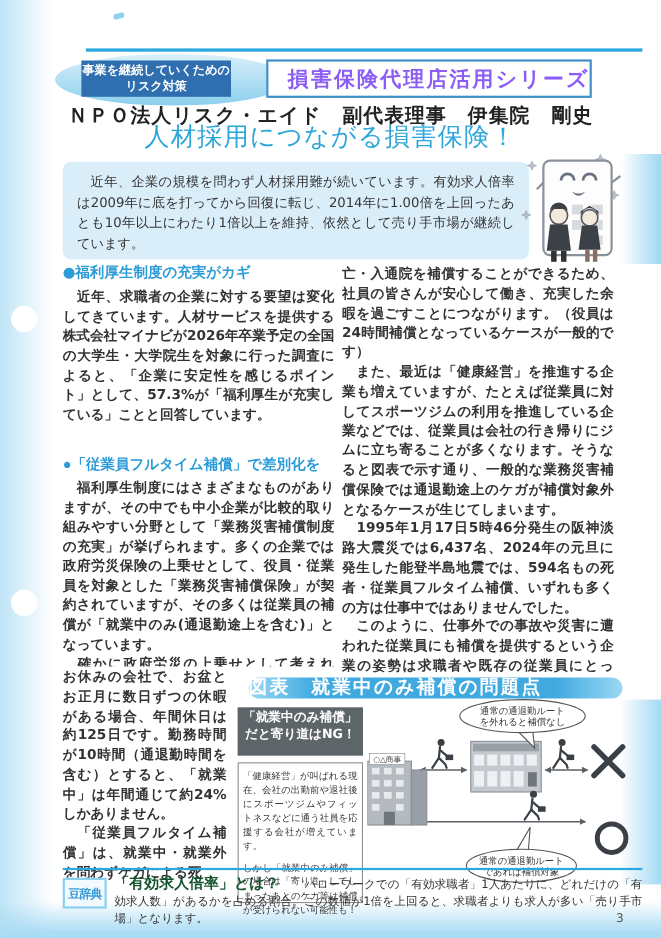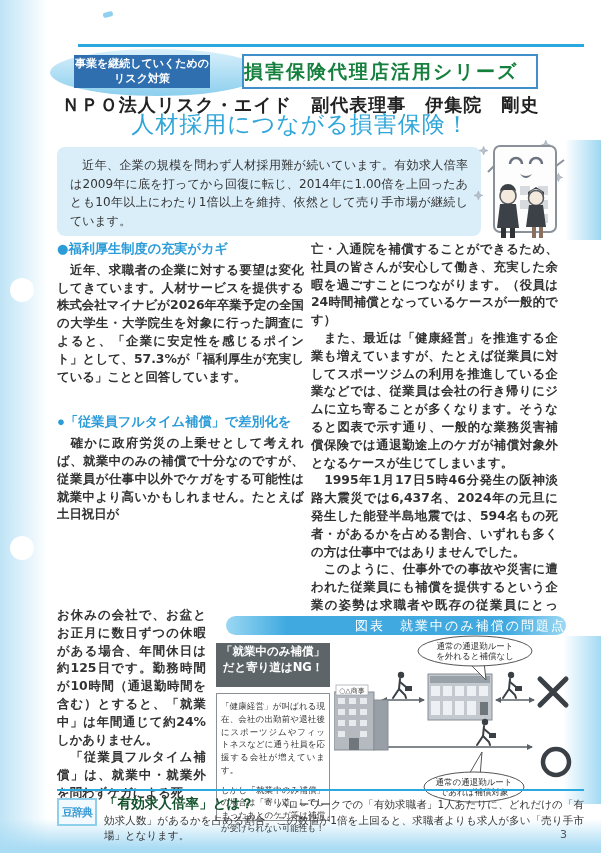--- a/index.html
+++ b/index.html
@@ -14,41 +14,41 @@
   .hole{left:10px;width:24px;height:24px;border-radius:50%;background:#fff;}
   .top-mark{left:103px;top:12px;width:10px;height:5px;background:#8fd0ee;border-radius:2px;transform:rotate(-15deg);}
   
   .top-rule{left:78px;top:44px;width:506px;height:3px;background:#2aa9e0;}
   .badge-swoosh{left:50px;top:49px;width:214px;height:47px;border-radius:50%;
         background:linear-gradient(180deg,#d9f0fb,#8ccfee);}
   .badge-box{left:74px;top:55px;width:136px;height:33px;background:#2f6fb0;color:#fff;
         display:flex;flex-direction:column;align-items:center;justify-content:center;
         font-size:11px;line-height:1.3;font-weight:bold;}
   .series-box{left:242px;top:54px;width:296px;height:35px;border:2px solid #3f8fca;background:#fff;
-        box-sizing:border-box;display:flex;align-items:center;justify-content:flex-start;
-        font-size:19px;font-weight:bold;color:#15803d;letter-spacing:2px;}
+        box-sizing:border-box;display:flex;align-items:center;justify-content:flex-end;
+        font-size:19px;font-weight:bold;color:#8b5cf6;letter-spacing:2px;}
   .author{left:0;top:93px;width:601px;text-align:center;font-size:18px;font-weight:bold;color:#222;letter-spacing:1px;}
   .main-title{left:0;top:109px;width:601px;text-align:center;font-size:23px;color:#2fa6d9;letter-spacing:1px;}
   
   .intro-box{left:57px;top:147px;width:424px;height:89px;background:#daeefa;border-radius:8px;
         padding:9px 13px;box-sizing:border-box;font-size:12px;line-height:1.56;color:#333;text-align:justify;}
   .illustration{left:474px;top:138px;width:104px;height:102px;}
   
   .bodytext{font-size:12.4px;line-height:17.8px;color:#333;text-align:justify;}
   .col-left{left:57px;top:240px;width:247px;height:366px;overflow:hidden;}
   .col-right{left:311px;top:240px;width:247px;height:378px;overflow:hidden;}
   .col-narrow{left:57px;top:606px;width:149px;height:216px;overflow:hidden;}
   .sec-heading{font-size:13.2px;font-weight:bold;color:#2b9cd8;margin:0 0 3px 0;}
   .sec-heading.second{margin-top:28px;font-family:Liberation Serif, serif;}
   .bodytext p{margin:0;font-weight:bold;}
   
   .figure{left:216px;top:616px;width:356px;height:206px;}
   .fig-pill{position:absolute;left:10px;top:0;width:340px;height:19px;border-radius:10px;
         background:linear-gradient(90deg,#9bd8f3,#3fa9e0 18%,#3fa9e0 82%,#9bd8f3);
-        color:#fff;font-size:13px;font-weight:normal;text-align:right;line-height:19px;letter-spacing:2px;}
+        color:#fff;font-size:17px;font-weight:bold;text-align:left;line-height:19px;letter-spacing:2px;}
   .fig-warning{position:absolute;left:0;top:27px;width:114px;height:44px;background:#5d6569;color:#fff;
         font-size:11.5px;font-weight:bold;display:flex;flex-direction:column;align-items:center;
         justify-content:flex-start;line-height:1.4;box-sizing:border-box;}
   .fig-note{position:absolute;left:0;top:77px;width:114px;height:128px;background:#fff;border:1px solid #8a9096;
         box-sizing:border-box;padding:6px 4px;font-size:8.5px;line-height:1.5;color:#333;text-align:justify;}
   .fig-note .n2{margin-top:7px;}
   .fig-diagram{position:absolute;left:118px;top:18px;width:238px;height:188px;}
   
   .footer-rule{left:57px;top:789px;width:527px;height:2px;background:#2aa9e0;}
   .glossary-icon{left:57px;top:798px;width:40px;height:28px;border:2px solid #8ecfee;background:#f2faff;
@@ -122,32 +122,33 @@
         <rect x="58" y="89" width="4" height="11" fill="#8a6f5e"></rect>
           <rect x="65" y="89" width="4" height="11" fill="#8a6f5e"></rect>
       </g>
     </svg>
   </div>
 
   <div class="abs bodytext col-left">
     <h4 class="sec-heading"><span>●</span><span>福利厚生制度の充実がカギ</span></h4>
     <p>　近年、求職者の企業に対する要望は変化してきています。人材サービスを提供する株式会社マイナビが2026年卒業予定の全国の大学生・大学院生を対象に行った調査によると、「企業に安定性を感じるポイント」として、57.3%が「福利厚生が充実している」ことと回答しています。</p>
     <h4 class="sec-heading second"><span>●</span><span>「従業員フルタイム補償」で差別化を</span></h4>
+    <p>　福利厚生制度にはさまざまなものがありますが、その中でも中小企業が比較的取り組みやすい分野として「業務災害補償制度の充実」が挙げられます。多くの企業では政府労災保険の上乗せとして、役員・従業員を対象とした「業務災害補償保険」が契約されていますが、その多くは従業員の補償が「就業中のみ(通退勤途上を含む)」となっています。</p>
     <p>　確かに政府労災の上乗せとして考えれば、就業中のみの補償で十分なのですが、従業員が仕事中以外でケガをする可能性は就業中より高いかもしれません。たとえば土日祝日が</p>
   </div>
 
   <div class="abs bodytext col-narrow">
     <p>お休みの会社で、お盆とお正月に数日ずつの休暇がある場合、年間休日は約125日です。勤務時間が10時間（通退勤時間を含む）とすると、「就業中」は年間通じて約24%しかありません。</p>
     <p>　「従業員フルタイム補償」は、就業中・就業外を問わずケガによる死</p>
   </div>
 
   <div class="abs bodytext col-right">
     <p>亡・入通院を補償することができるため、社員の皆さんが安心して働き、充実した余暇を過ごすことにつながります。（役員は24時間補償となっているケースが一般的です）</p>
     <p>　また、最近は「健康経営」を推進する企業も増えていますが、たとえば従業員に対してスポーツジムの利用を推進している企業などでは、従業員は会社の行き帰りにジムに立ち寄ることが多くなります。そうなると図表で示す通り、一般的な業務災害補償保険では通退勤途上のケガが補償対象外となるケースが生じてしまいます。</p>
-    <p>　1995年1月17日5時46分発生の阪神淡路大震災では6,437名、2024年の元旦に発生した能登半島地震では、594名もの死者・があるかを占める割合、いずれも多くの方は仕事中ではありませんでした。</p>
+    <p>　1995年1月17日5時46分発生の阪神淡路大震災では6,437名、2024年の元旦に発生した能登半島地震では、594名もの死者・従業員フルタイム補償、いずれも多くの方は仕事中ではありませんでした。</p>
     <p>　このように、仕事外での事故や災害に遭われた従業員にも補償を提供するという企業の姿勢は求職者や既存の従業員にとって、充実した福利厚生制度のある会社として高く評価されることでしょう。</p>
   </div>
 
   <div class="abs figure">
     <div class="fig-pill">図表　就業中のみ補償の問題点</div>
     <div class="fig-warning">
       <span>「就業中のみ補償」</span>
       <span>だと寄り道はNG！</span>
     </div>
     <div class="fig-note">

